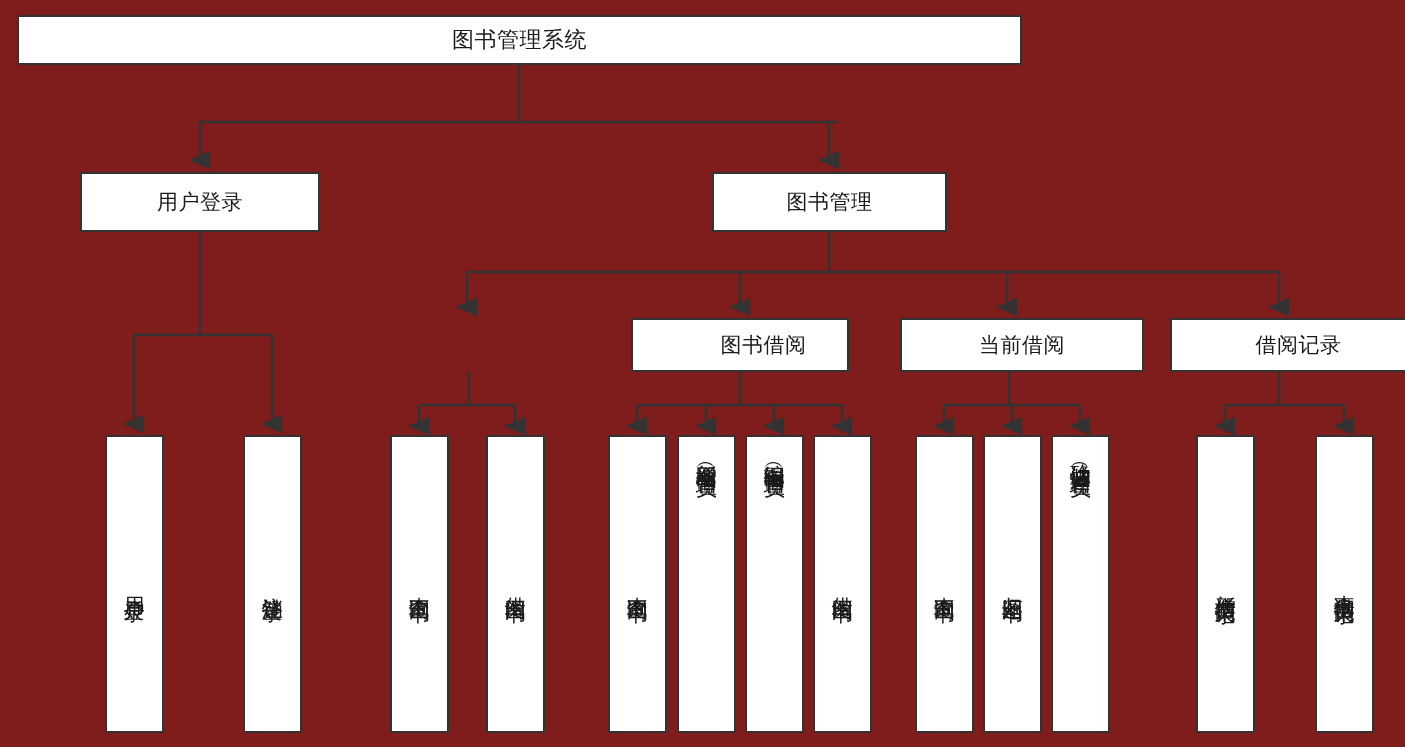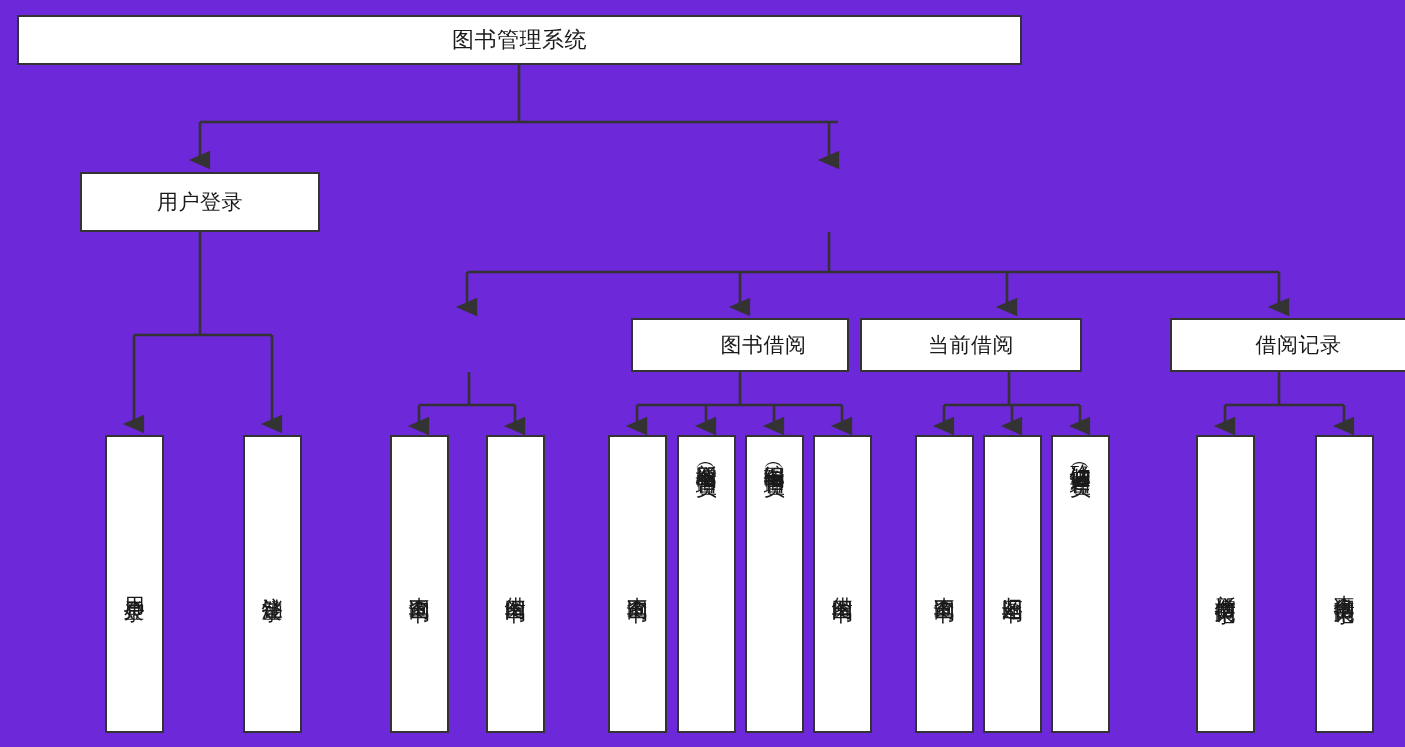--- a/index.html
+++ b/index.html
@@ -7,21 +7,21 @@
     padding: 0;
     background: #ffffff;
   }
   body {
     font-family: "Liberation Sans", "DejaVu Sans", sans-serif;
   }
   #canvas {
     position: relative;
     width: 1405px;
     height: 747px;
-    background: #6d28d9;
+    background: #7f1d1d;
     overflow: hidden;
   }
   svg.edges {
     position: absolute;
     left: 0;
     top: 0;
     width: 1405px;
     height: 747px;
     pointer-events: none;
   }
@@ -130,25 +130,28 @@
     </g>
   </svg>
 
   <div class="node root" style="left:17px; top:15px; width:1005px; height:50px;">
     <span class="label">图书管理系统</span>
   </div>
 
   <div class="node level2" style="left:80px; top:172px; width:240px; height:60px;">
     <span class="label">用户登录</span>
   </div>
+  <div class="node level2" style="left:712px; top:172px; width:235px; height:60px;">
+    <span class="label">图书管理</span>
+  </div>
 
   <div class="node level3" style="left:631px; top:318px; width:218px; height:54px;padding-left:47px;">
     <span class="label">图书借阅</span>
   </div>
-  <div class="node level3" style="left:860px; top:318px; width:222px; height:54px;">
+  <div class="node level3" style="left:900px; top:318px; width:244px; height:54px;">
     <span class="label">当前借阅</span>
   </div>
   <div class="node level3" style="left:1170px; top:318px; width:257px; height:54px;">
     <span class="label">借阅记录</span>
   </div>
 
   <div class="node leaf centered" style="left:105px; top:435px; width:59px; height:298px;">
     <span class="label">用户登录</span>
   </div>
   <div class="node leaf centered" style="left:243px; top:435px; width:59px; height:298px;">

